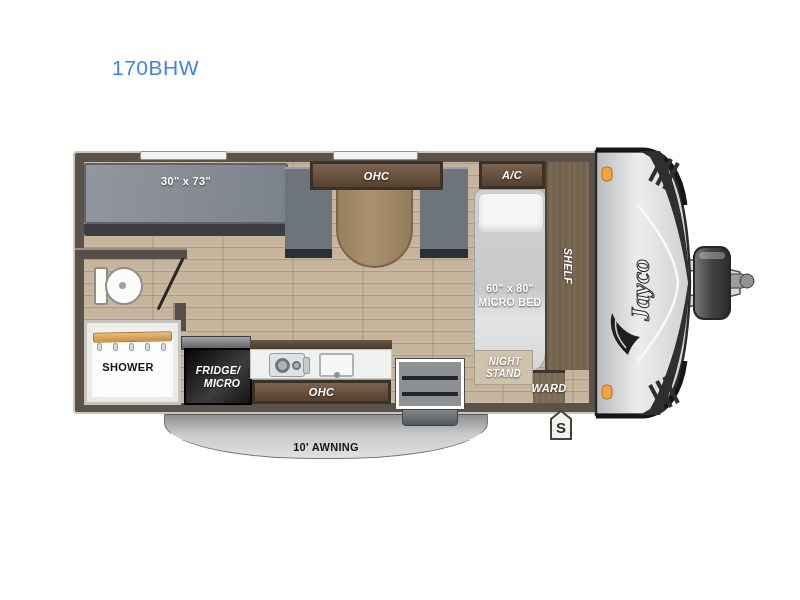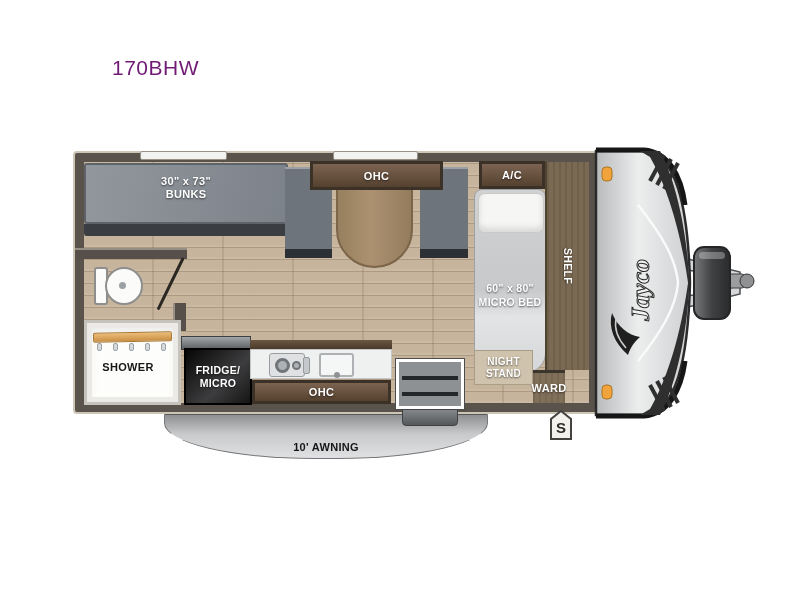--- a/index.html
+++ b/index.html
@@ -1,30 +1,30 @@
 <!DOCTYPE html>
 <html><head>
 <meta charset="utf-8">
 <style>
   html,body{margin:0;padding:0;background:#fff;font-family:"Liberation Sans",sans-serif;}
   .stage{position:relative;width:800px;height:600px;background:#ffffff;overflow:hidden;}
   .abs{position:absolute;}
-  .plan-title{left:112px;top:56px;font-size:21px;letter-spacing:.5px;color:#701a75;}
+  .plan-title{left:112px;top:56px;font-size:21px;letter-spacing:.5px;color:#3b82f6;}
   
   .body{left:75px;top:153px;width:523px;height:259px;background:#5a534b;box-shadow:0 0 0 2px #cdc5b5;border-radius:2px;}
   .floor{left:9px;top:9px;width:505px;height:241px;background-color:#c6b49c;
     background-image:
       repeating-linear-gradient(90deg,transparent 0 68px,rgba(110,85,60,.16) 68px 70px),
       repeating-linear-gradient(0deg,rgba(255,255,255,.07) 0 2px,transparent 2px 12px),
       repeating-linear-gradient(0deg,transparent 0 11px,rgba(110,85,60,.28) 11px 12px);}
   .window{height:7px;top:-2px;background:#f2f2f0;border:1px solid #97918a;border-radius:2px;}
   
   .wlabel{color:#fff;font-weight:bold;text-shadow:0 1px 2px rgba(0,0,0,.6);letter-spacing:.3px;}
   .blabel{color:#161616;font-weight:bold;letter-spacing:.3px;}
-  .ctr{display:flex;align-items:center;justify-content:center;text-align:center;}
+  .ctr{display:flex;align-items:center;justify-content:center;text-align:right;font-style:italic;}
   .preline{white-space:pre-line;}
   
   .bunk{left:9px;top:10px;width:204px;height:61px;background:linear-gradient(100deg,#92979d,#7c828a);border:2px solid #5e636a;border-radius:3px;box-sizing:border-box;}
   .bunk-base{left:9px;top:71px;width:204px;height:12px;background:#3a3d41;border-radius:0 0 3px 3px;}
   .bunk-label{left:9px;top:22px;width:204px;font-size:11px;line-height:13px;}
   .bench{top:14px;width:47px;height:91px;background:#6e747b;border-top:2px solid #9aa0a6;border-bottom:9px solid #2c2f33;box-sizing:border-box;}
   .table{left:261px;top:15px;width:77px;height:100px;background:linear-gradient(90deg,#97805f,#ab9170 45%,#937c5d);border:2px solid #7c6448;border-radius:0 0 40px 40px;box-sizing:border-box;}
   .cab{background:linear-gradient(180deg,#7b6350,#55412f);border:3px solid #3c3127;box-sizing:border-box;font-size:11px;}
   .pillowbed{left:399px;top:36px;width:72px;height:184px;background:linear-gradient(180deg,#cfd1d3 0%,#c7c9cb 55%,#e3e4e5 70%,#d4d6d7 100%);border:1px solid #9fa2a5;border-radius:8px 8px 20px 20px;box-sizing:border-box;}
   .pillow{left:403px;top:40px;width:64px;height:38px;background:#f6f6f5;border:1px solid #c9c9c7;border-radius:7px;box-shadow:inset 0 -4px 6px rgba(0,0,0,.12);}
@@ -80,21 +80,20 @@
 
   <div class="abs body">
     <div class="abs floor"></div>
     <div class="abs window" style="left:65px;width:85px;"></div>
     <div class="abs window" style="left:258px;width:83px;"></div>
 
     <div class="abs bunk"></div>
     <div class="abs bunk-base"></div>
     <div class="abs bunk-label wlabel" style="text-align:center;">
       <div>30" x 73"</div>
-      <div>BUNKS</div>
     </div>
 
     <div class="abs bench" style="left:210px;"></div>
     <div class="abs bench" style="left:345px;width:48px;"></div>
     <div class="abs table"></div>
     <div class="abs cab ctr wlabel" style="left:235px;top:8px;width:133px;height:29px;">
       <span>OHC</span>
     </div>
 
     <div class="abs cab ctr wlabel" style="left:404px;top:8px;width:66px;height:28px;">

